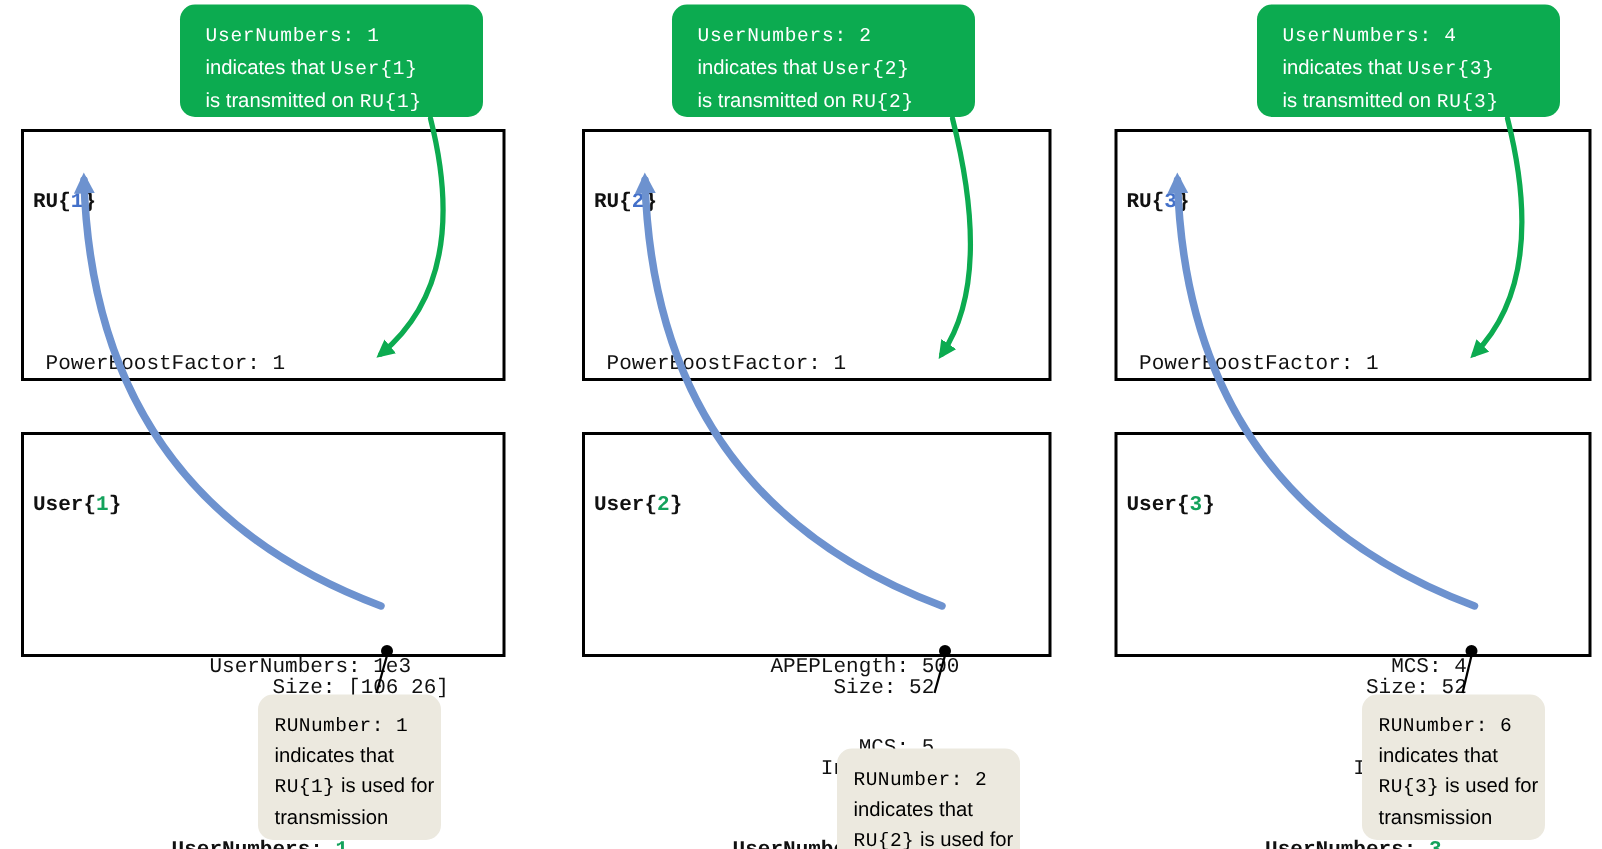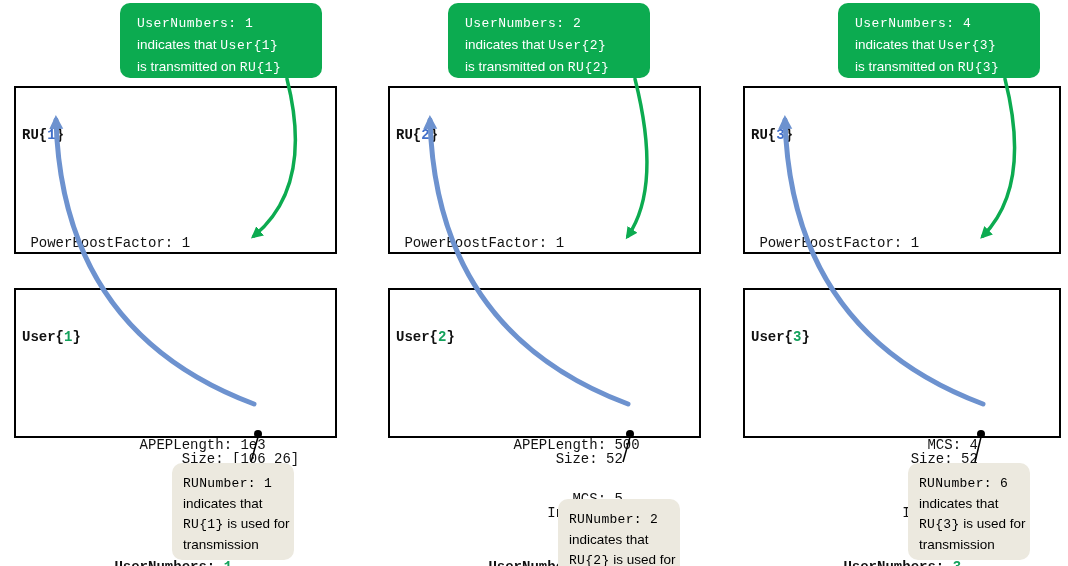--- a/index.html
+++ b/index.html
@@ -81,21 +81,21 @@
     <div class="box-line"></div>
     <div class="box-line">    Read-only properties:</div>
     <div class="box-line">                   Size: [106 26]</div>
     <div class="box-line">                  Index: [1 5]</div>
     <div class="box-line"><span class="b">           UserNumbers: </span><span class="val-green">1</span></div>
   </div>
 
   <div class="prop-box user-1">
     <div class="box-line box-title"><span>User{</span><span class="num-green">1</span><span>}</span></div>
     <div class="box-line"></div>
-    <div class="box-line">              APEPLength: 1e3</div>
+    <div class="box-line">              UserNumbers: 1e3</div>
     <div class="box-line">                     MCS: 12</div>
     <div class="box-line">                          ...</div>
     
     
     
   </div>
 
   <div class="callout-beige beige-1">
     <div><span class="mono">RUNumber: 1</span></div>
     <div><span class="sans">indicates that</span></div>

